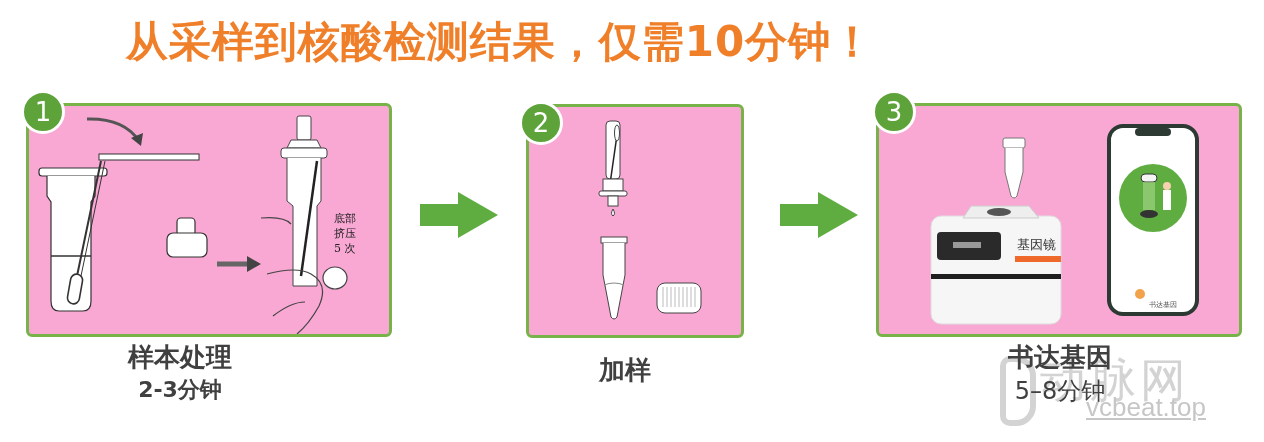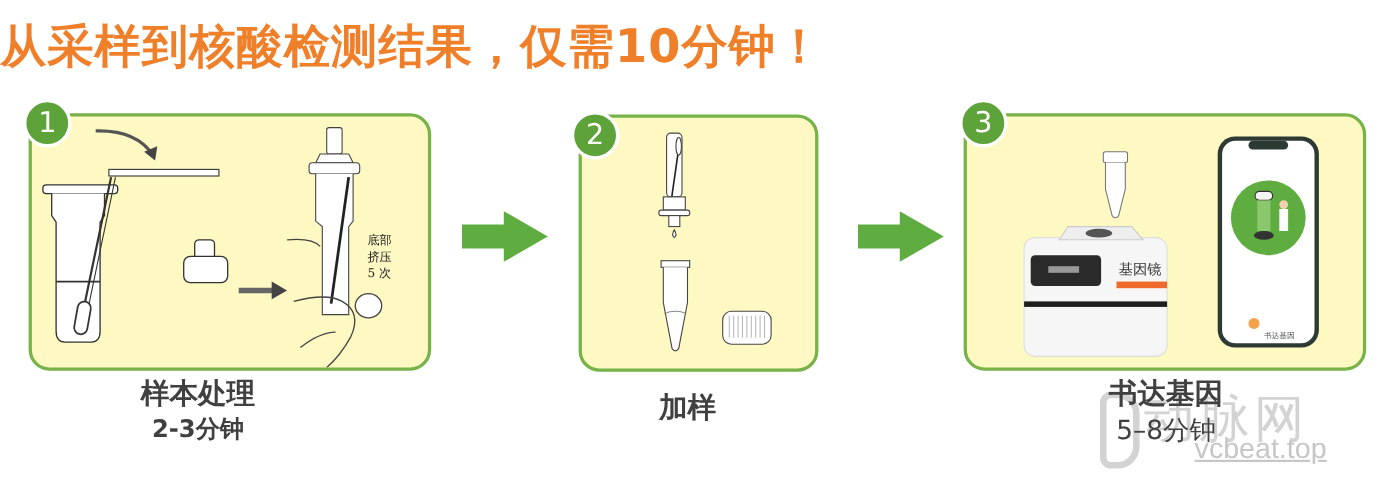--- a/index.html
+++ b/index.html
@@ -1,18 +1,18 @@
 <!DOCTYPE html>
 <html><head>
 <meta charset="utf-8">
 <style>
   html,body{margin:0;padding:0;background:#fff;}
   body{width:1264px;height:442px;position:relative;overflow:hidden;font-family:"DejaVu Sans",sans-serif;}
-  .title{position:absolute;left:0;top:14px;width:1000px;font-size:42px;font-weight:bold;color:#f07f2a;letter-spacing:1px;}
-  .box{position:absolute;border:3px solid #77b348;border-radius:19px;background:#fef9c3;}
+  .title{position:absolute;left:0;top:14px;width:1000px;text-align:center;font-size:42px;font-weight:bold;color:#f07f2a;letter-spacing:1px;}
+  .box{position:absolute;border:3px solid #77b348;border-radius:6px;background:#f9a8d4;}
   .badge{position:absolute;width:38px;height:38px;border-radius:50%;background:#5ea33a;color:#fff;font-size:26px;line-height:38px;text-align:center;border:3px solid #fff;}
   .arrow{position:absolute;}
   .label{position:absolute;text-align:center;font-weight:bold;color:#404040;}
   .label .l1{font-size:26px;display:block;}
   .label .l2{font-size:22px;display:block;}
   .wm{position:absolute;color:#9a9a9a;opacity:.65;}
   svg{display:block;}
   .note{position:absolute;font-size:11px;color:#222;line-height:15px;font-family:"DejaVu Serif",serif;}
 </style>
 </head>

